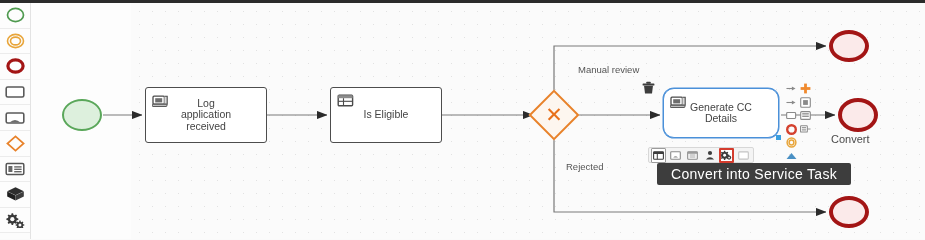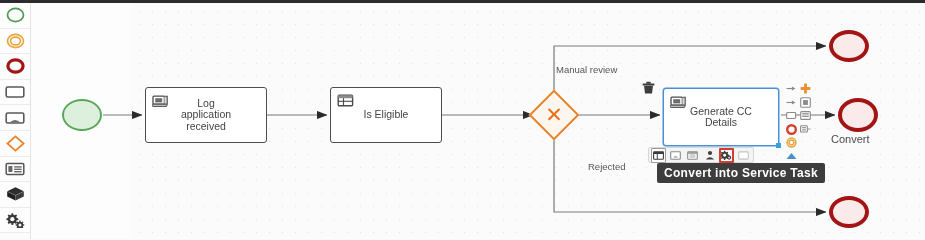--- a/index.html
+++ b/index.html
@@ -118,22 +118,22 @@
   .mp-btn.highlight{
     background:#ffffff;border:2px solid #d43c2e;border-radius:1px;
     width:15px;height:15px;box-sizing:border-box;
   }
   .mp-btn svg{display:block;}
 
   
   #tooltip{
     position:absolute;left:657px;top:163px;
     background:#3d3d3d;color:#ffffff;
-    font-size:12px;font-weight:bold;letter-spacing:.3px;
-    padding:3px 7px;border-radius:2px;white-space:nowrap;
+    font-size:14px;font-weight:normal;letter-spacing:.3px;
+    padding:3px 14px;border-radius:2px;white-space:nowrap;
     font-family:"Liberation Sans", sans-serif;
   }
 </style>
 </head>
 <body>
 
 <div id="app">
 
   <div id="canvas">
     <div id="canvas-panel"></div>
@@ -277,40 +277,40 @@
       </svg>
     </span>
     <span class="tlabel">Log<br>application<br>received</span>
   </div>
 
   <div class="gw-wrap" style="left:536px;top:97px;width:36px;height:36px;">
     <div class="gateway"></div>
     <div class="gw-x">✕</div>
   </div>
 
-  <div class="node task selected" style="left:663px;top:88px;width:116px;height:58px;position:absolute;">
+  <div class="node task selected" style="left:663px;top:88px;width:116px;height:50px;position:absolute;border-radius:11px;">
     <span class="ticon">
       <svg width="17" height="15" viewBox="0 0 17 15">
         <rect x="1" y="3.2" width="11.4" height="8" rx="1" fill="#fff" stroke="#4a4a4a" stroke-width="1.3"></rect>
         <rect x="3.2" y="5.2" width="7" height="4.2" fill="#6d6d6d"></rect>
         <path d="M12.4 3.2 h2.8 v8 h-2.8" fill="#d9d9d9" stroke="#4a4a4a" stroke-width="1.1"></path>
         <rect x="0.3" y="11.2" width="14.6" height="2.2" rx="0.6" fill="#cfcfcf" stroke="#4a4a4a" stroke-width="1"></rect>
       </svg>
     </span>
     <span class="tlabel">Generate CC<br>Details</span>
     <span class="handle" style="right:-3px;bottom:-3px;"></span>
     <span class="handle" style="left:-3px;top:-3px;background:transparent;"></span>
   </div>
 
   <div class="node event end-event" style="left:829px;top:30px;width:40px;height:32px;"></div>
   <div class="node event end-event" style="left:838px;top:98px;width:40px;height:34px;"></div>
   <div class="node event end-event" style="left:829px;top:196px;width:40px;height:32px;"></div>
 
-  <div class="flow-label" style="left:544px;top:64px;padding-left:12px;">Manual review</div>
-  <div class="flow-label" style="left:588px;top:161px;">Rejected</div>
+  <div class="flow-label" style="left:566px;top:64px;padding-left:12px;">Manual review</div>
+  <div class="flow-label" style="left:566px;top:161px;">Rejected</div>
   <div class="node-label" style="left:831px;top:133px;">Convert</div>
 
   <div id="trash-btn">
     <span>
       <svg width="13" height="14" viewBox="0 0 13 14">
         <rect x="0.6" y="2.6" width="11.8" height="1.9" rx="0.5" fill="#3d3d3d"></rect>
         <rect x="4.4" y="0.7" width="4.2" height="2" rx="0.5" fill="#3d3d3d"></rect>
         <path d="M2 4.8 h9 l-1 7.6 h-7 z" fill="#3d3d3d"></path>
       </svg>
     </span>

